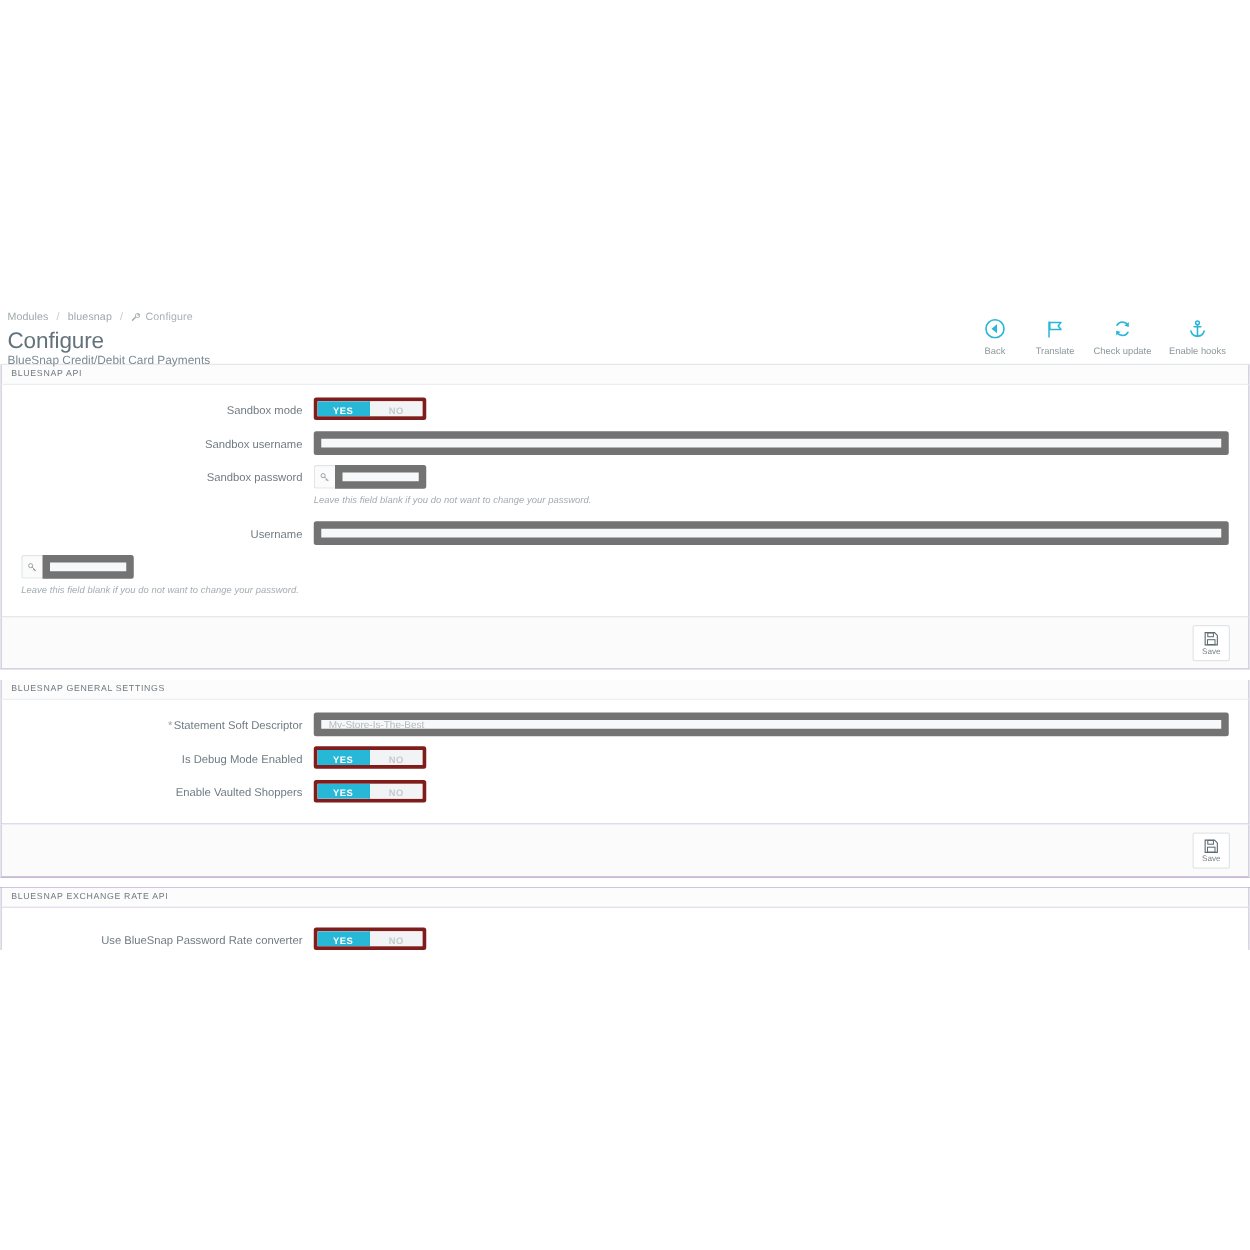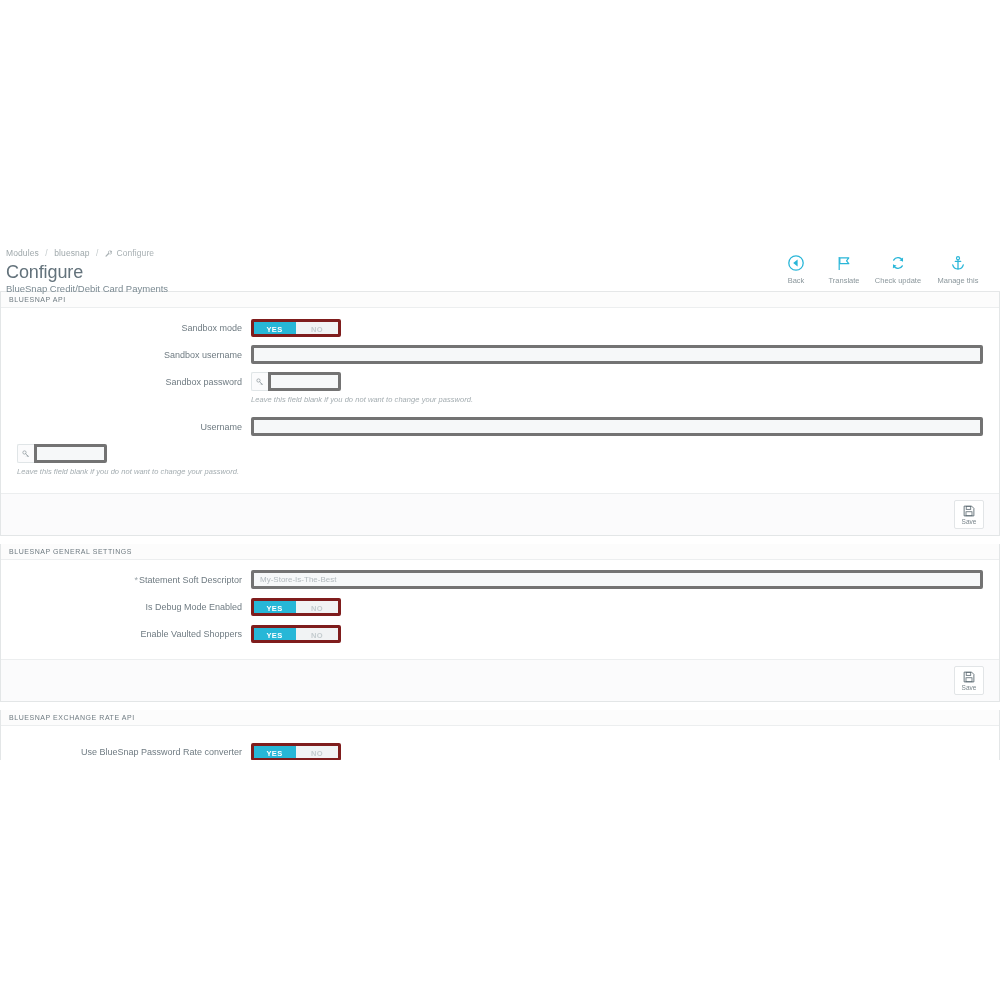--- a/index.html
+++ b/index.html
@@ -141,21 +141,21 @@
     padding-top: 1px;
   }
   .flabel .req { color: #9aa4a9; margin-right: 1px; }
   .fctl { flex: 1; min-width: 0; }
   
   .inp {
     display: block;
     height: 19px;
     width: 100%;
     background: #f6f8f9;
-    border: 3px solid #737373;
+    border: 6px solid #737373;
     border-radius: 2px;
     font-size: 8px;
     color: #8d989d;
     padding: 0 6px;
     line-height: 17px;
     font-family: "Liberation Sans", sans-serif;
   }
   .inp::placeholder { color: #b2babe; }
   
   .inpgroup {
@@ -305,21 +305,21 @@
 
         <div class="tb-btn wide">
           <div class="tb-ico">
             <svg width="16" height="17" viewBox="0 0 20 20">
               <circle cx="10" cy="3.4" r="1.9" fill="none" stroke="#29b6d8" stroke-width="1.5"></circle>
               <path d="M10 5.4 L10 17" stroke="#29b6d8" stroke-width="1.6" fill="none" stroke-linecap="round"></path>
               <path d="M6.6 7.4 L13.4 7.4" stroke="#29b6d8" stroke-width="1.5" stroke-linecap="round"></path>
               <path d="M3.4 11.6 A6.8 6.8 0 0 0 16.6 11.6" fill="none" stroke="#29b6d8" stroke-width="1.6" stroke-linecap="round"></path>
             </svg>
           </div>
-          <div class="tb-lb">Manage this</div>
+          <div class="tb-lb">Enable hooks</div>
         </div>
 
       </div>
     </div>
 
     <div class="panel-wrap">
       <div class="panel">
         <div class="panel-head">BlueSnap API</div>
         <div class="panel-body">
 

